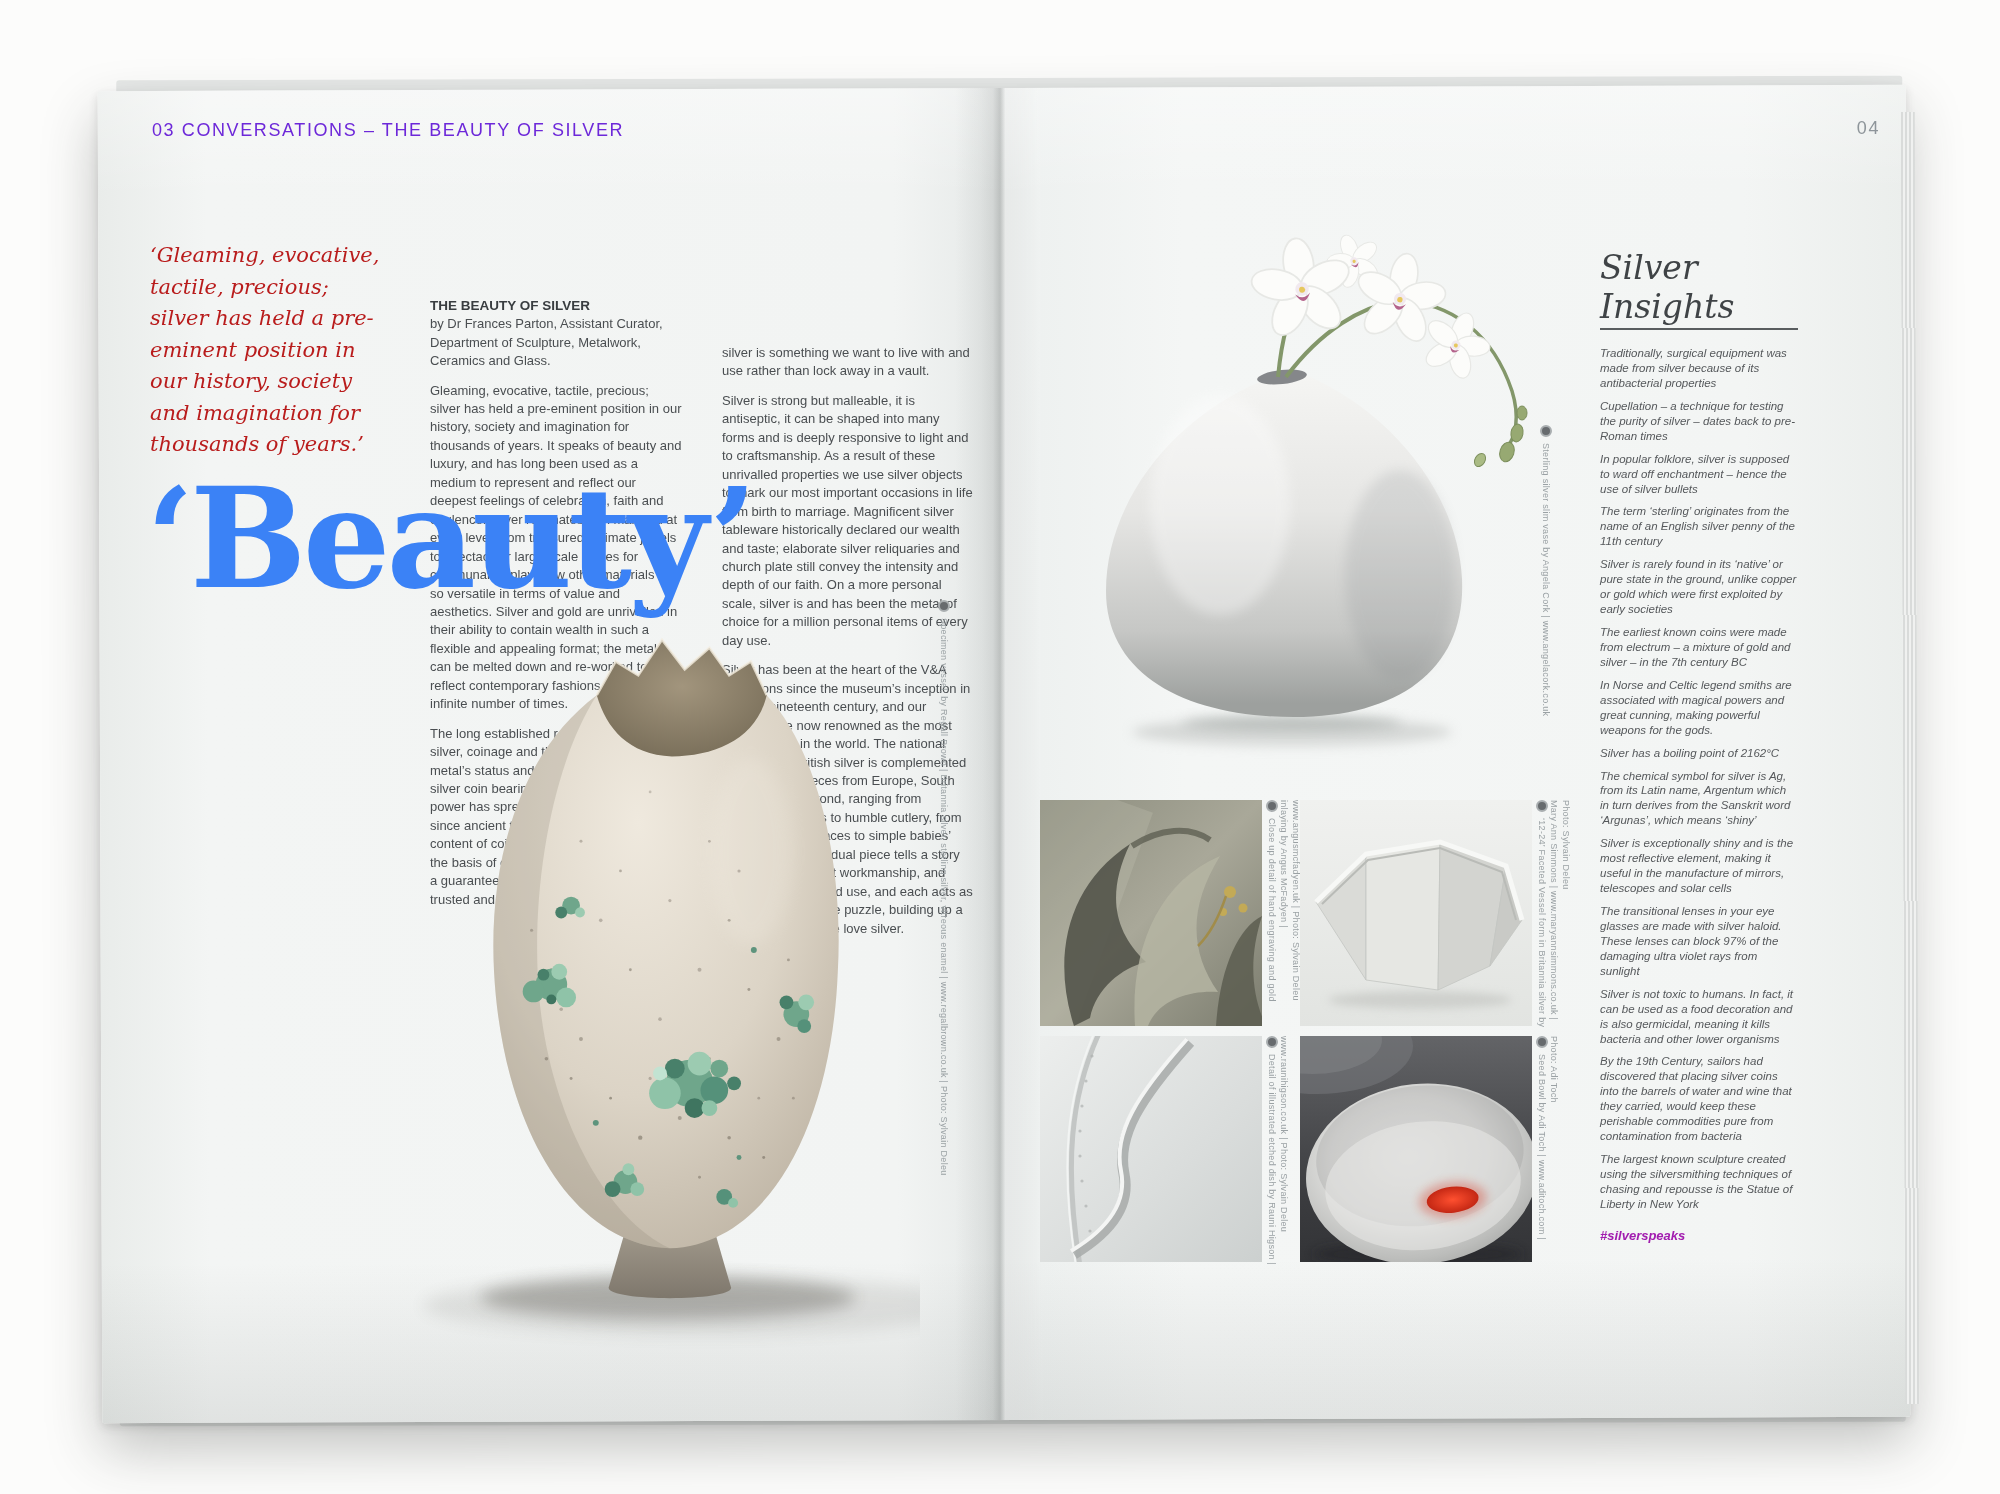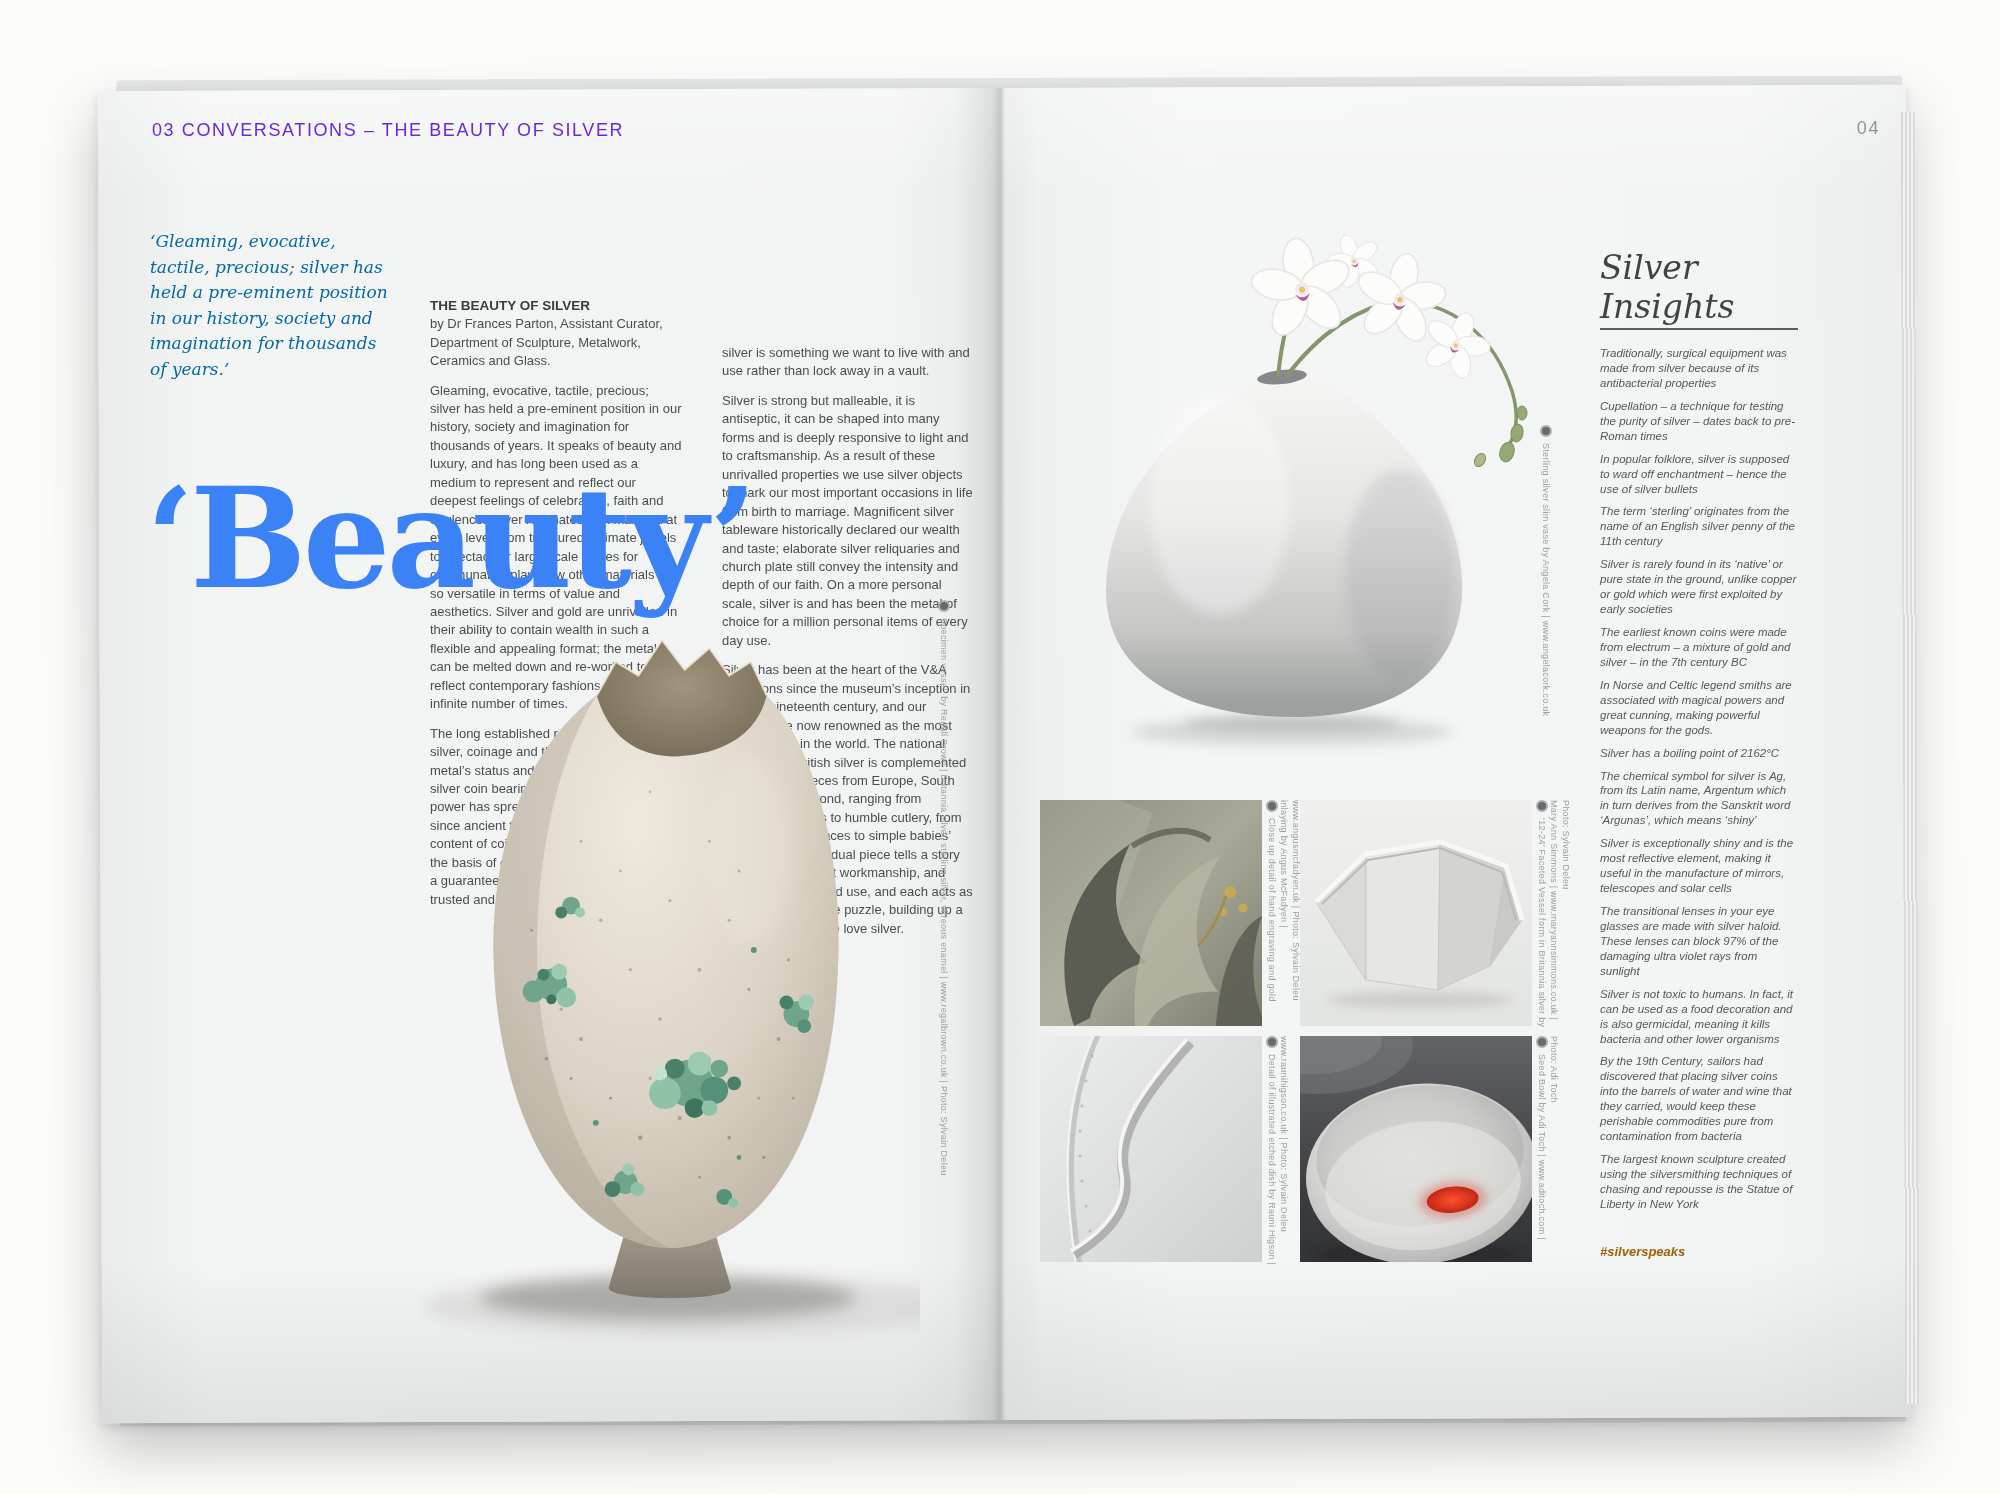--- a/index.html
+++ b/index.html
@@ -23,40 +23,40 @@
           rgba(60,66,64,.20) 50%,rgba(255,255,255,.30) 56%,rgba(0,0,0,0) 100%);}
   .edge-lines{position:absolute;left:1903px;top:112px;width:14px;height:1292px;
         transform:rotate(-0.2deg);
         background:repeating-linear-gradient(to right,#d9dbda 0 2px,#f0f1f0 2px 4px);}
 
   
   .kicker{position:absolute;left:152px;top:120px;font-size:18px;letter-spacing:1.6px;
           color:#6d28d9;}
   .pagenum{position:absolute;left:1820px;top:118px;width:60px;text-align:right;
           font-size:18px;letter-spacing:1.6px;color:#8e959a;}
-  .pullquote{position:absolute;left:150px;top:229px;width:238px;
-          font-family:"DejaVu Serif",serif;font-style:italic;font-size:17px;
-          line-height:1.5;color:#0369a1;}
+  .pullquote{position:absolute;left:150px;top:240px;width:238px;
+          font-family:"DejaVu Serif",serif;font-style:italic;font-size:21px;
+          line-height:1.5;color:#b91c1c;}
   .col{position:absolute;width:252px;font-size:13px;line-height:1.42;color:#4a4e51;}
   .col .para{margin:0 0 11px 0;}
   .col1{left:430px;top:296px;}
   .col2{left:722px;top:296px;margin-top:48px;}
   .art-title{font-weight:bold;font-size:13.5px;color:#393d40;margin:0;}
   .art-byline{font-size:13px;margin:0 0 11px 0;}
   .beauty{position:absolute;left:146px;top:470px;font-family:"DejaVu Serif",serif;
           font-weight:bold;font-size:138px;line-height:1;
           color:#3b82f6;letter-spacing:-4px;}
 
   .insights{position:absolute;left:1600px;top:248px;width:198px;}
   .ins-title{font-family:"DejaVu Serif",serif;font-style:italic;font-size:33px;
           color:#3f4346;display:inline-block;border-bottom:2px solid #595d5f;
           padding-bottom:2px;margin-bottom:16px;}
   .ins-item{font-style:italic;font-size:11.5px;line-height:1.3;color:#55585b;
           margin:0 0 8px 0;}
-  .hashtag{font-style:italic;font-weight:bold;font-size:13px;color:#a16207;margin-top:32px;}
+  .hashtag{font-style:italic;font-weight:bold;font-size:13px;color:#a21caf;margin-top:16px;}
 
   
   .vcap{position:absolute;writing-mode:vertical-lr;font-size:9px;line-height:12px;
         letter-spacing:.3px;color:#9aa1a4;}
   .cap-icon{display:inline-block;width:8px;height:8px;border-radius:50%;
         background:#676b6e;border:2px solid #a9aeb0;margin-bottom:6px;}
 
   
   .photo{position:absolute;}
   .gridimg{position:absolute;overflow:hidden;}

